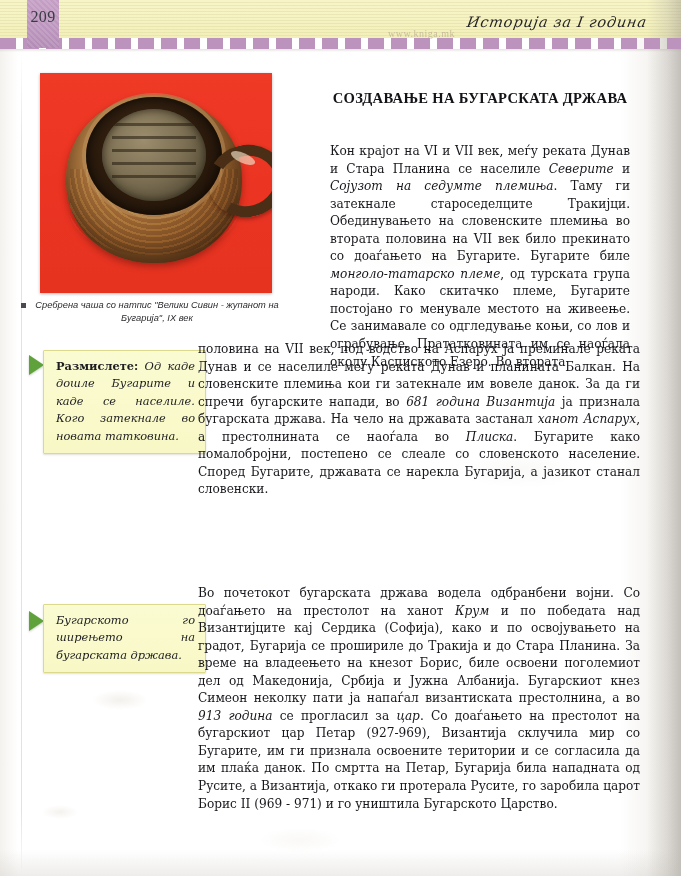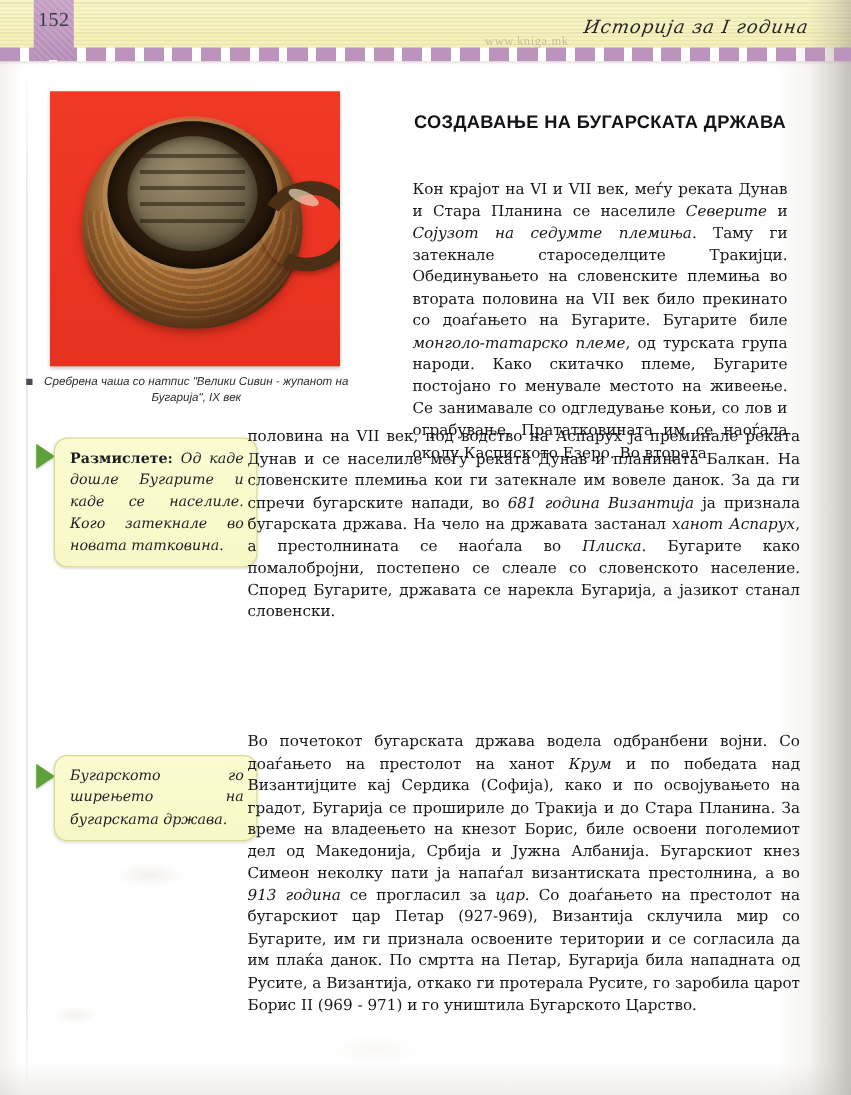--- a/index.html
+++ b/index.html
@@ -162,21 +162,21 @@
   #caption-bullet{
     position:absolute;left:21px;top:303px;width:5px;height:5px;
     background:#4a4a50;
   }
 
   
   .callout{
     position:absolute;
     background:linear-gradient(to bottom,#fbfbd2 0%,#f8f8c6 100%);
     border:1px solid #ddd98c;
-    border-radius:11px;
+    border-radius:1px;
     box-shadow:0 1px 2px rgba(120,115,80,.22);
     padding:7px 10px 8px 12px;
   }
   .callout-text{
     font-family:"DejaVu Serif", serif;
     font-size:11.4px;line-height:17.4px;color:#1d1d22;
     font-style:italic;
     text-align:justify;
   }
   .callout-text b{font-style:normal;font-weight:bold;}
@@ -196,21 +196,21 @@
   .body-text{
     font-family:"DejaVu Serif", serif;
     font-size:12.15px;line-height:17.55px;
     color:#17171c;text-align:justify;
     -webkit-hyphens:none;hyphens:none;
   }
   .body-text i{}
 
   .sec-title{
     position:absolute;
-    font-family:Liberation Sans, sans-serif;
+    font-family:Liberation Serif, serif;
     font-weight:bold;font-size:14.6px;line-height:20px;
     color:#131318;text-align:center;letter-spacing:.3px;
   }
   #title-1{left:330px;top:88px;width:300px;}
   #title-2{left:198px;top:517px;width:442px;}
 
   #para-1{position:absolute;left:330px;top:143px;width:300px;}
   #para-2{position:absolute;left:198px;top:341px;width:442px;}
   #para-3{position:absolute;left:198px;top:551px;width:442px;margin-top:34px;}
 
@@ -233,21 +233,21 @@
 
   <div id="paper-tex"></div>
 
   <div id="header-band"></div>
 
   <div id="header-ghost">www.kniga.mk</div>
 
   <div id="header-title">Историја за I година</div>
 
   <div id="page-number-tab"></div>
-  <div id="page-number">152</div>
+  <div id="page-number">209</div>
 
   <div id="dash-strip"></div>
   <div id="dash-strip-shadow"></div>
 
   <div id="left-rule"></div>
 
   <div id="figure">
     <div id="figure-photo">
       <div class="cup-body"></div>
       <div class="cup-ornament"></div>

